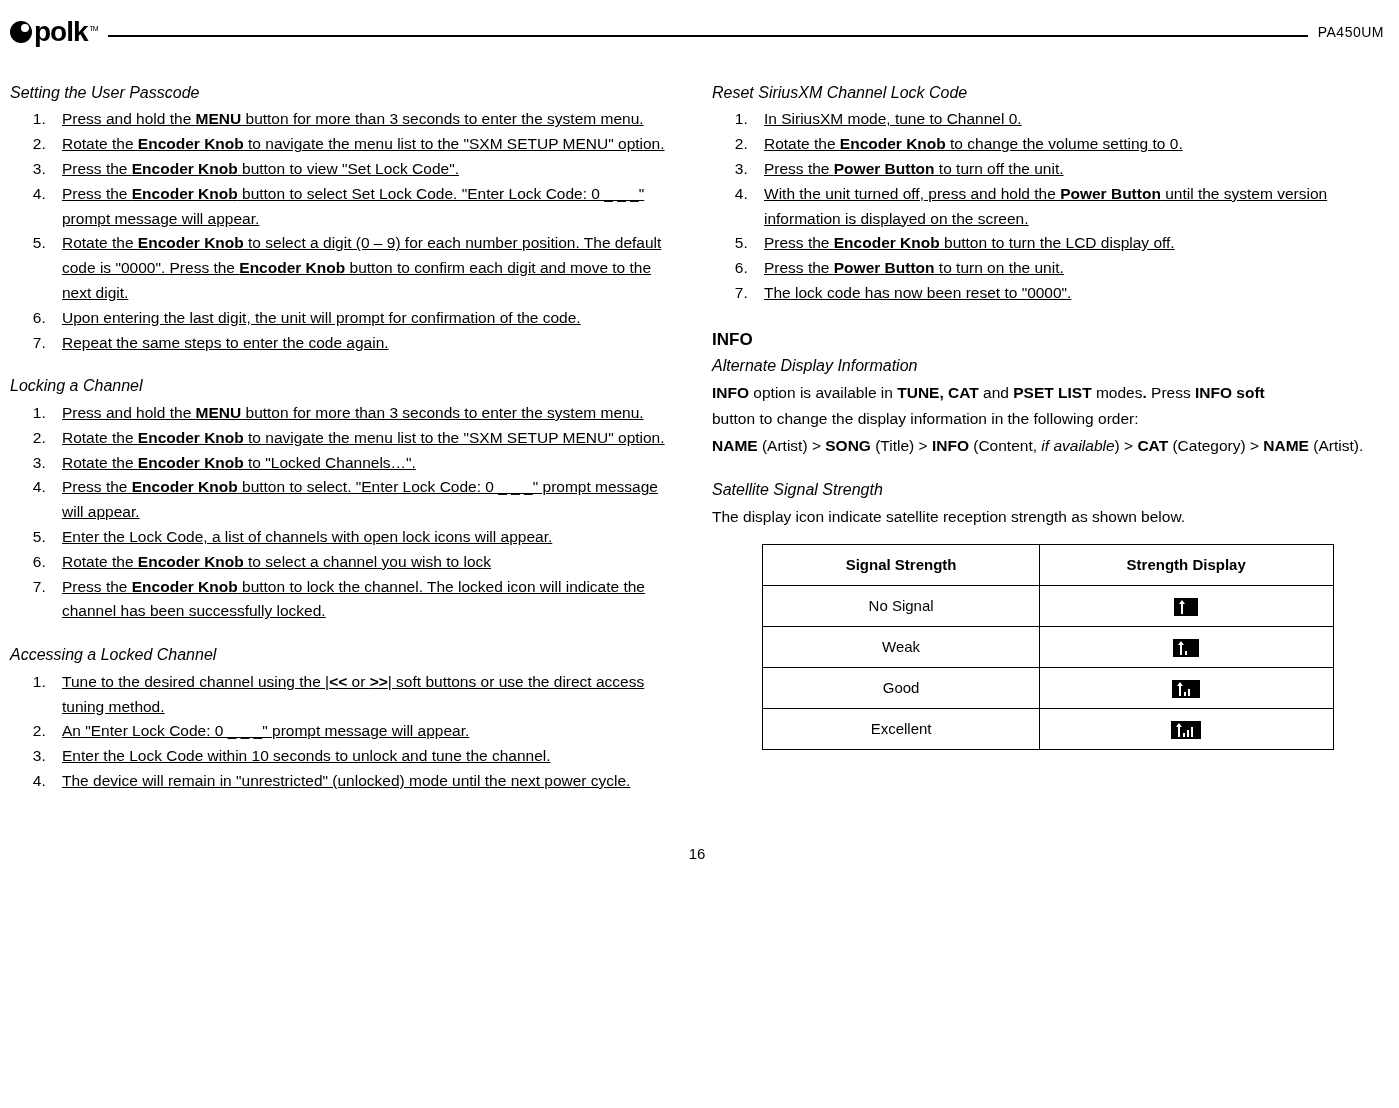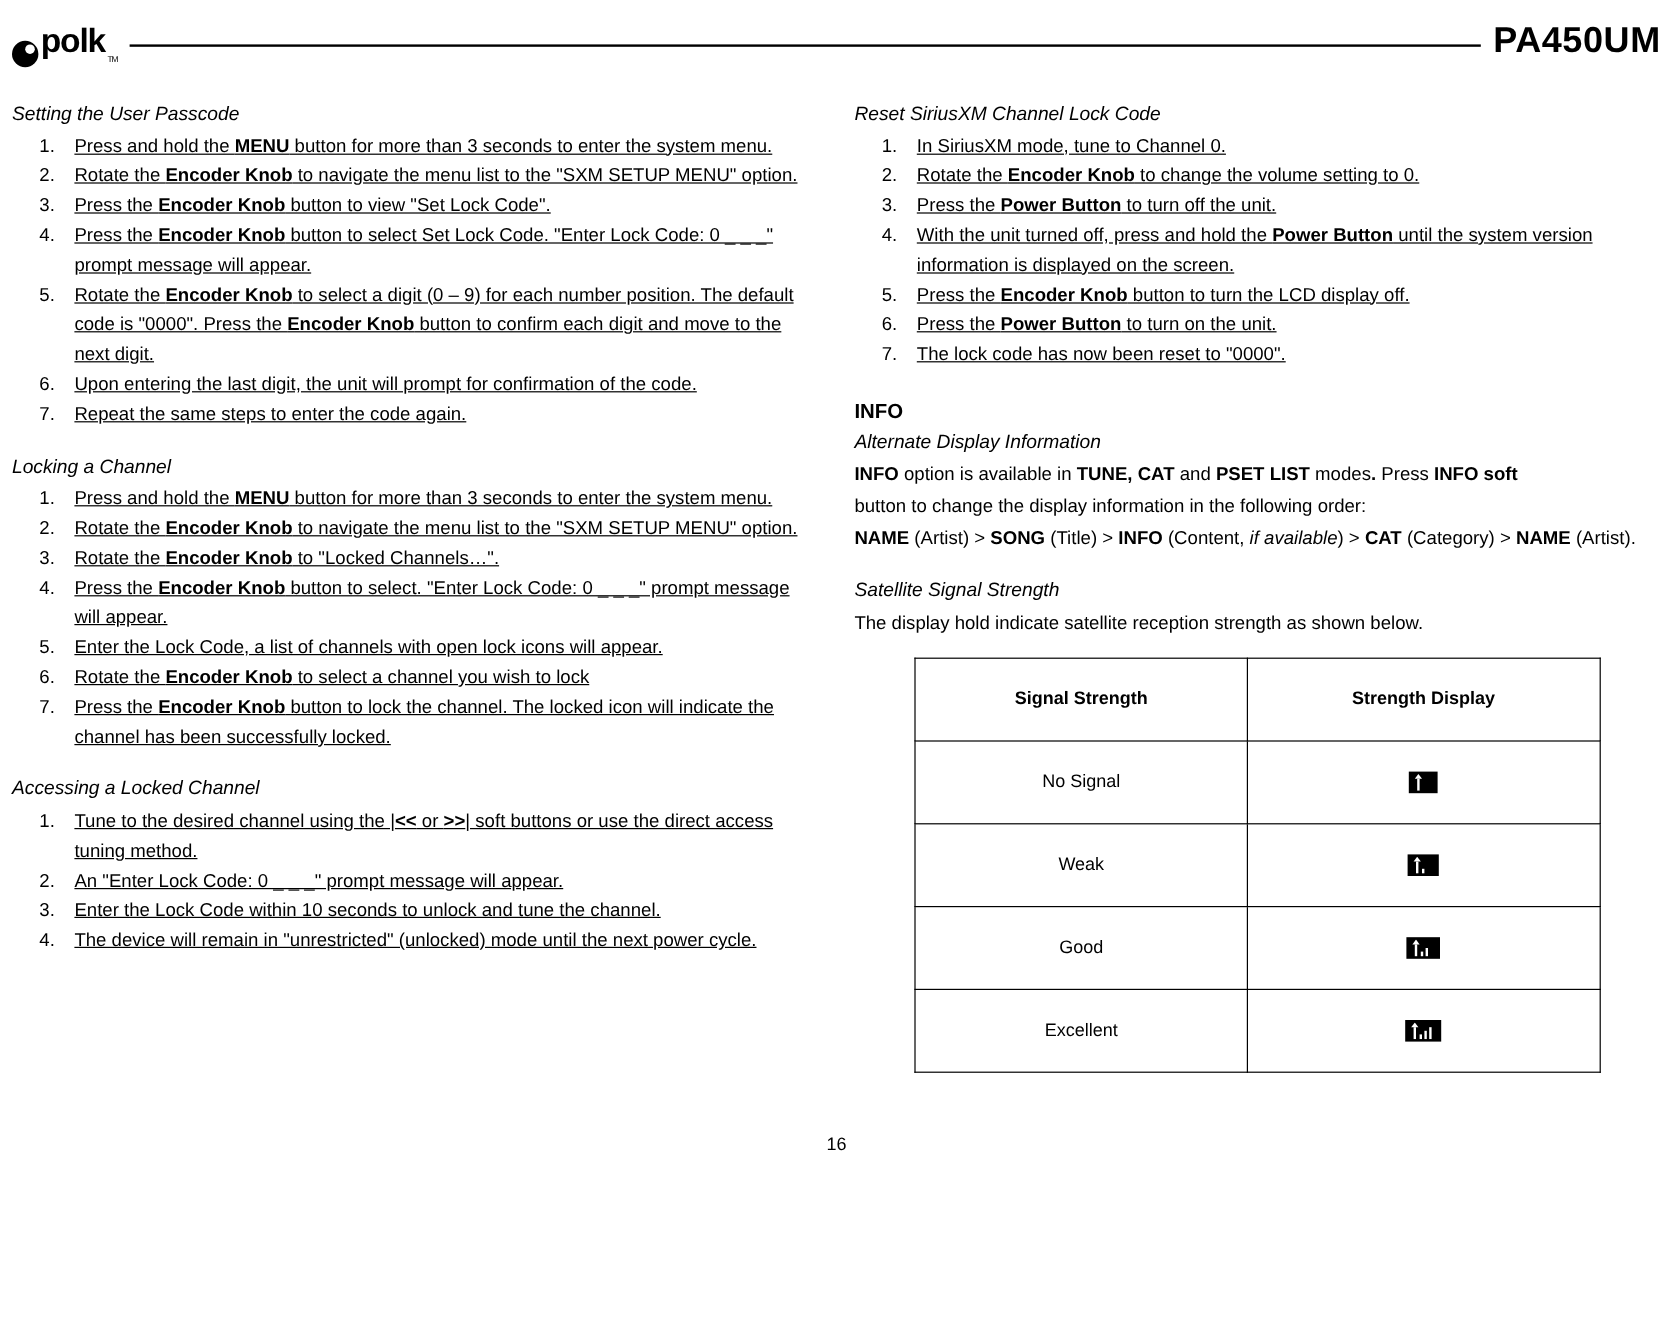--- a/index.html
+++ b/index.html
@@ -12,21 +12,21 @@
 }
 .header {
   display: flex;
   align-items: center;
   margin-bottom: 25px;
 }
 .logo {
   font-weight: bold;
   font-size: 28px;
   display: flex;
-  align-items: flex-end;
+  align-items: center;
   letter-spacing: -1px;
 }
 .logo-circle {
   width: 22px;
   height: 22px;
   border-radius: 50%;
   background: #000;
   position: relative;
   margin-right: 2px;
 }
@@ -47,22 +47,22 @@
   margin-left: 2px;
   margin-top: -8px;
 }
 .header-line {
   flex: 1;
   border-top: 2px solid #000;
   margin: 0 10px;
   margin-top: 8px;
 }
 .model {
-  font-weight: 700;
-  font-size: 30px;
+  font-weight: 400;
+  font-size: 14px;
   letter-spacing: 0.5px;
 }
 .columns {
   display: flex;
   gap: 30px;
 }
 .col {
   flex: 1;
 }
 .section-title {
@@ -90,21 +90,21 @@
   display: flex;
   justify-content: center;
   margin-top: 15px;
 }
 table {
   border-collapse: collapse;
   width: 85%;
 }
 th, td {
   border: 1.5px solid #000;
-  padding: 22px 10px;
+  padding: 8px 10px;
   text-align: center;
   font-size: 15px;
 }
 th {
   font-weight: bold;
 }
 .sig-icon {
   display: inline-block;
   background: #000;
   padding: 2px 3px;
@@ -199,21 +199,21 @@
         <b>INFO</b><span> option is available in </span><b>TUNE, CAT</b><span> and </span><b>PSET LIST</b><span> modes</span><b>.</b><span> Press </span><b>INFO soft</b>
       </p>
       <p>button to change the display information in the following order:</p>
       <p>
         <b>NAME</b><span> (Artist) &gt; </span><b>SONG</b><span> (Title) &gt; </span><b>INFO</b><span> (Content, </span><i>if available</i><span>) &gt; </span><b>CAT</b><span> (Category) &gt; </span><b>NAME</b><span> (Artist).</span>
       </p>
     </div>
 
     <div class="block">
       <div class="section-title">Satellite Signal Strength</div>
-      <p>The display hold indicate satellite reception strength as shown below.</p>
+      <p>The display icon indicate satellite reception strength as shown below.</p>
 
       <div class="table-wrap">
         <table>
           <tbody>
               <tr>
             <th>Signal Strength</th>
             <th>Strength Display</th>
           </tr>
           <tr>
             <td>No Signal</td>

